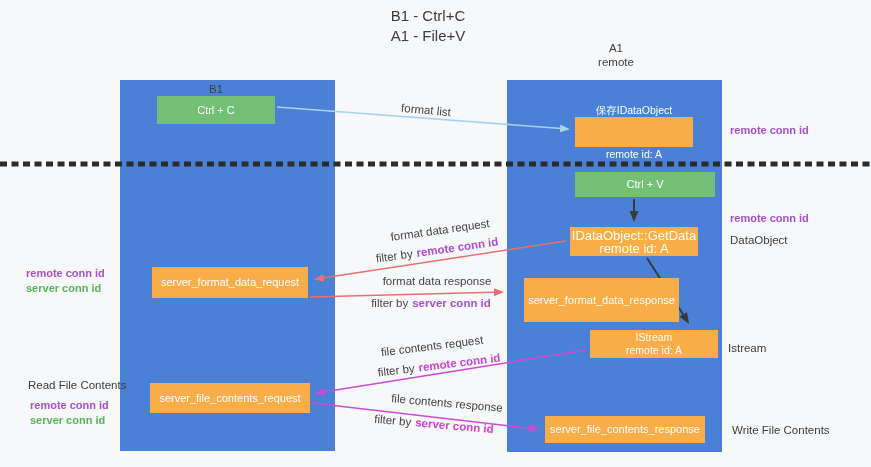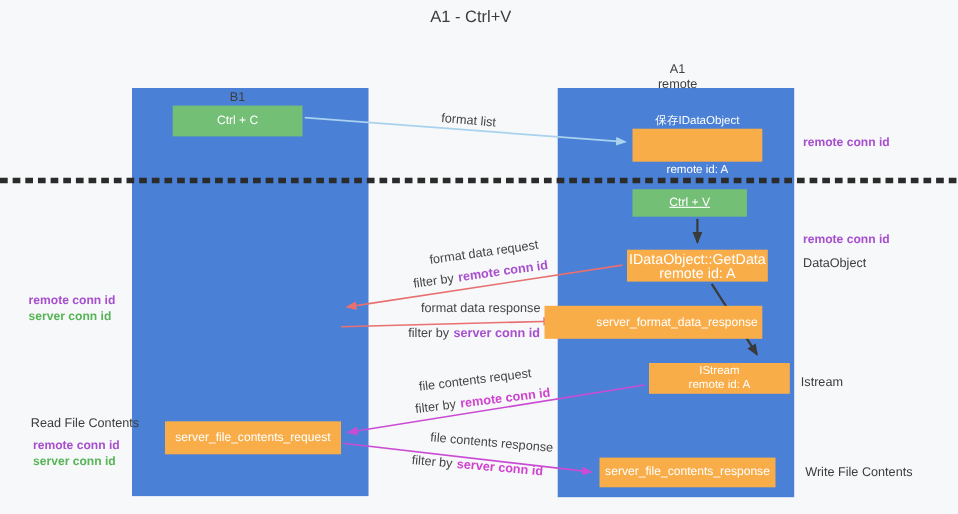--- a/index.html
+++ b/index.html
@@ -40,28 +40,29 @@
 </style>
 </head>
 <body>
 
 <div class="canvas">
 
   <div class="lane" style="left:120px; top:80px; width:215px; height:371px;"></div>
   <div class="lane" style="left:507px; top:80px; width:215px; height:372px;"></div>
 
   <div class="title">
-    <div>A1 - Ctrl+V</div>
+    <div>B1 - Ctrl+C</div>
+    <div>A1 - File+V</div>
   </div>
 
   <div class="lane-header" style="left:136px; top:48px;margin-top:34px;">
     <div>B1</div>
     <div>connection</div>
   </div>
-  <div class="lane-header" style="left:536px; top:56px;">
+  <div class="lane-header" style="left:536px; top:41px;">
     <div>A1</div>
     <div>remote</div>
   </div>
 
   <svg class="overlay" width="871" height="467" viewBox="0 0 871 467">
     <defs>
       <marker id="ah-blue" markerUnits="userSpaceOnUse" markerWidth="10" markerHeight="8" refX="8" refY="4" orient="auto">
         <path class="mk-blue" d="M0,0 L10,4 L0,8 Z"></path>
       </marker>
       <marker id="ah-black" markerUnits="userSpaceOnUse" markerWidth="11" markerHeight="9" refX="9" refY="4.5" orient="auto">
@@ -86,31 +87,34 @@
 
   <div class="node green big" style="left:157px; top:96px; width:118px; height:28px;">
     <span>Ctrl + C</span>
   </div>
 
   <div class="node orange" style="left:575px; top:117px; width:118px; height:30px; font-size:10.5px;gap:31px;">
     <span>保存IDataObject</span>
     <span>remote id: A</span>
   </div>
 
-  <div class="node green big" style="left:575px; top:172px; width:104px; height:25px;text-decoration:underline;">
+  <div class="node green big" style="left:575px; top:172px; width:140px; height:25px;">
     <span>Ctrl + V</span>
   </div>
 
   <div class="node orange" style="left:570px; top:227px; width:128px; height:29px; font-size:13px;">
     <span>IDataObject::GetData</span>
     <span>remote id: A</span>
   </div>
 
+  <div class="node orange big" style="left:152px; top:267px; width:156px; height:31px;">
+    <span>server_format_data_request</span>
+  </div>
 
-  <div class="node orange big" style="left:495px; top:278px; width:155px; height:30px;padding-left:43px;">
+  <div class="node orange big" style="left:524px; top:278px; width:155px; height:44px;">
     <span>server_format_data_response</span>
   </div>
 
   <div class="node orange" style="left:590px; top:330px; width:128px; height:28px; font-size:10.5px;">
     <span>IStream</span>
     <span>remote id: A</span>
   </div>
 
   <div class="node orange big" style="left:545px; top:416px; width:160px; height:27px;">
     <span>server_file_contents_response</span>

